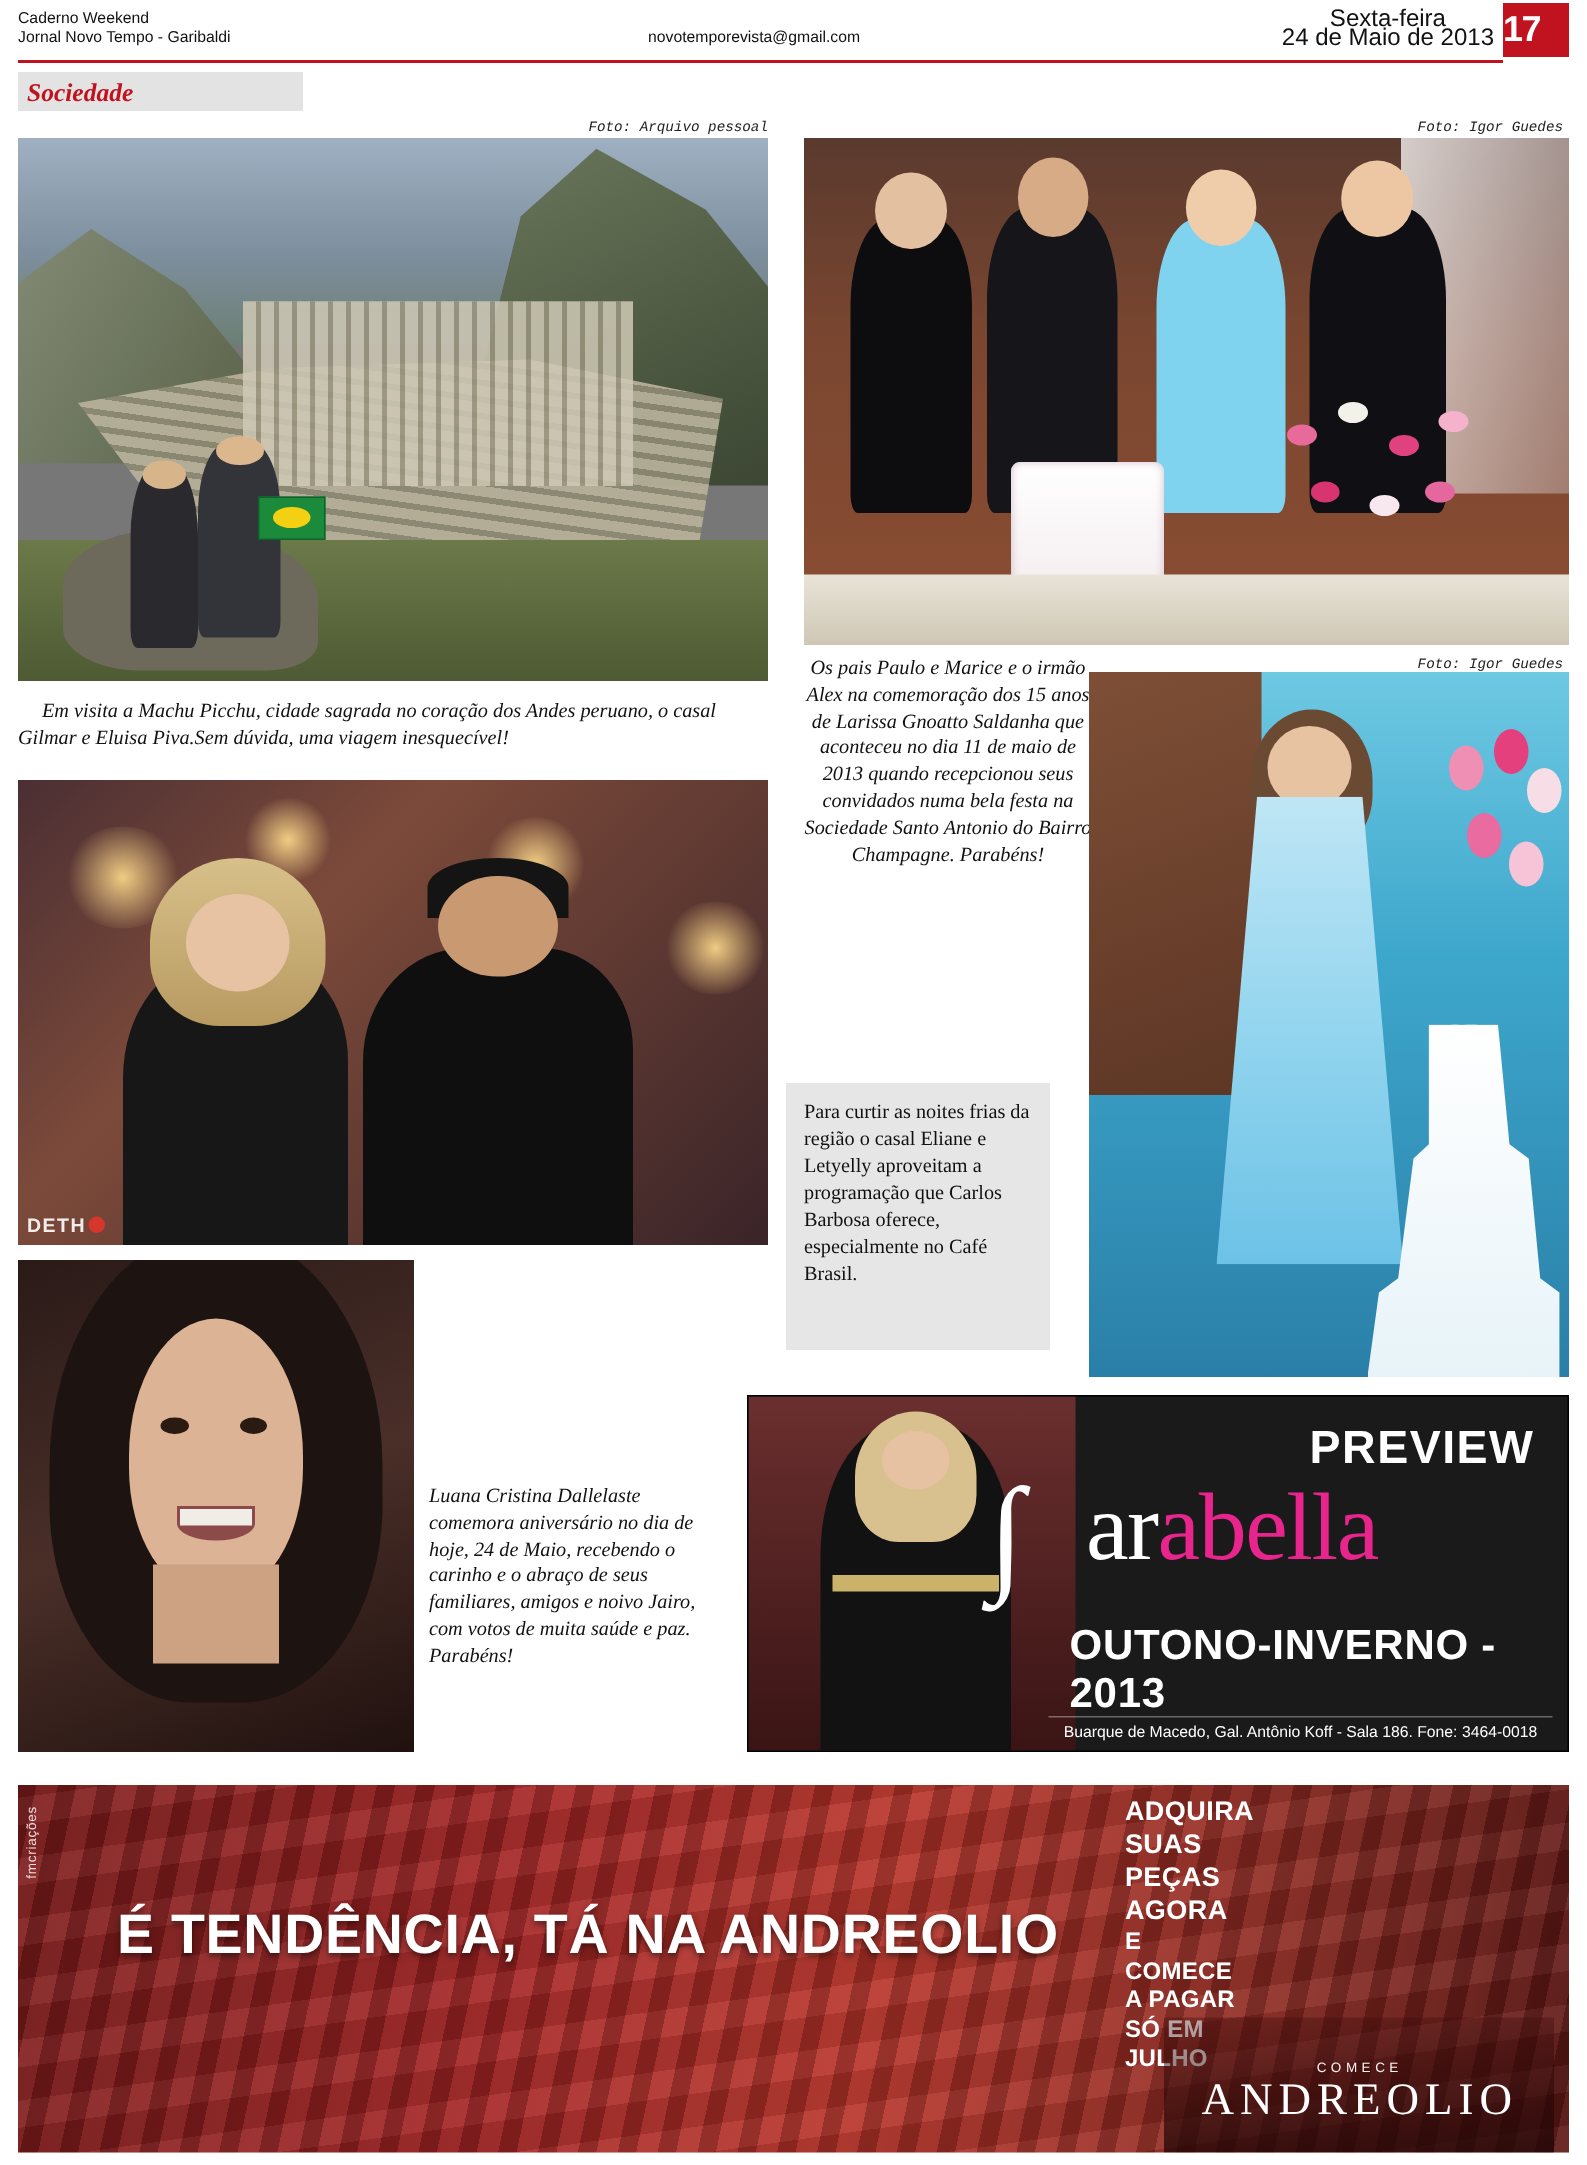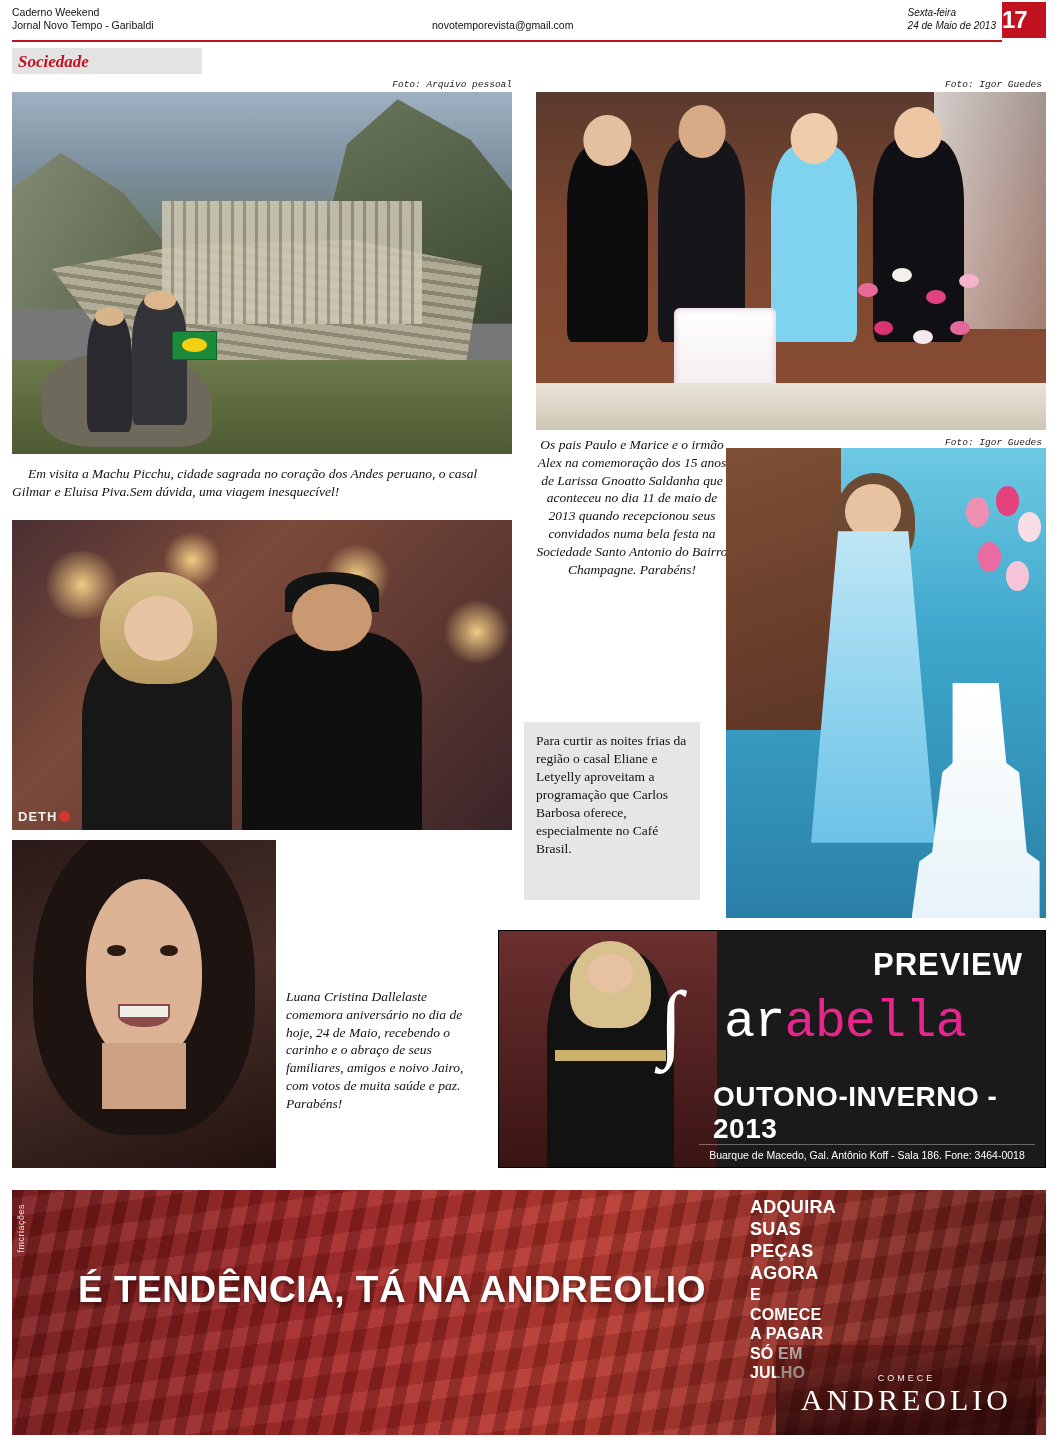--- a/index.html
+++ b/index.html
@@ -25,22 +25,22 @@
   .mast-left {
     position: absolute; left: 0; top: 2px;
     font-size: 10.5px; line-height: 13px; color: #111;
   }
   .mast-email {
     position: absolute; left: 420px; top: 15px;
     font-size: 10.5px; color: #111;
   }
   .mast-right {
     position: absolute; right: 50px; top: 2px;
-    text-align: left;
-    font-size: 10px; line-height: 13px; color: #111; font-style: italic;
+    text-align: center;
+    font-size: 16px; line-height: 13px; color: #111;
   }
   .page-number-box {
     position: absolute; right: 0; top: -2px;
     width: 44px; height: 36px;
     background: #c1121f;
     color: #fff;
     font-family: "Liberation Sans", sans-serif;
     font-weight: bold;
     font-size: 24px;
     text-align: left;
@@ -357,23 +357,23 @@
   .preview-ad {
     position:absolute; left:498px; top:930px; width:548px; height:238px;
     background:#141414; border:1px solid #000; overflow:hidden;padding-left:19px;
   }
   .preview-word {
     position:absolute; right:22px; top:16px;
     color:#fff; font-family:"Liberation Sans", sans-serif;
     font-weight:bold; font-size:31px; letter-spacing:1px;
   }
   .arabella-word {
-    position:absolute; left:225px; top:62px;
-    color:#fff; font-family:Liberation Mono, monospace;
-    font-size:52px; letter-spacing:-1px;
+    position:absolute; left:225px; top:50px;
+    color:#fff; font-family:Liberation Serif, serif;
+    font-size:64px; letter-spacing:-1px;
   }
   .arabella-word .pink { color:#e7258c; }
   .arabella-swirl {
     position:absolute; left:160px; top:48px;
     color:#fff; font-family:"Liberation Serif", serif; font-size:86px;
     line-height:1;
   }
   .outono-word {
     position:absolute; left:214px; top:150px;
     color:#fff; font-family:"Liberation Sans", sans-serif;

